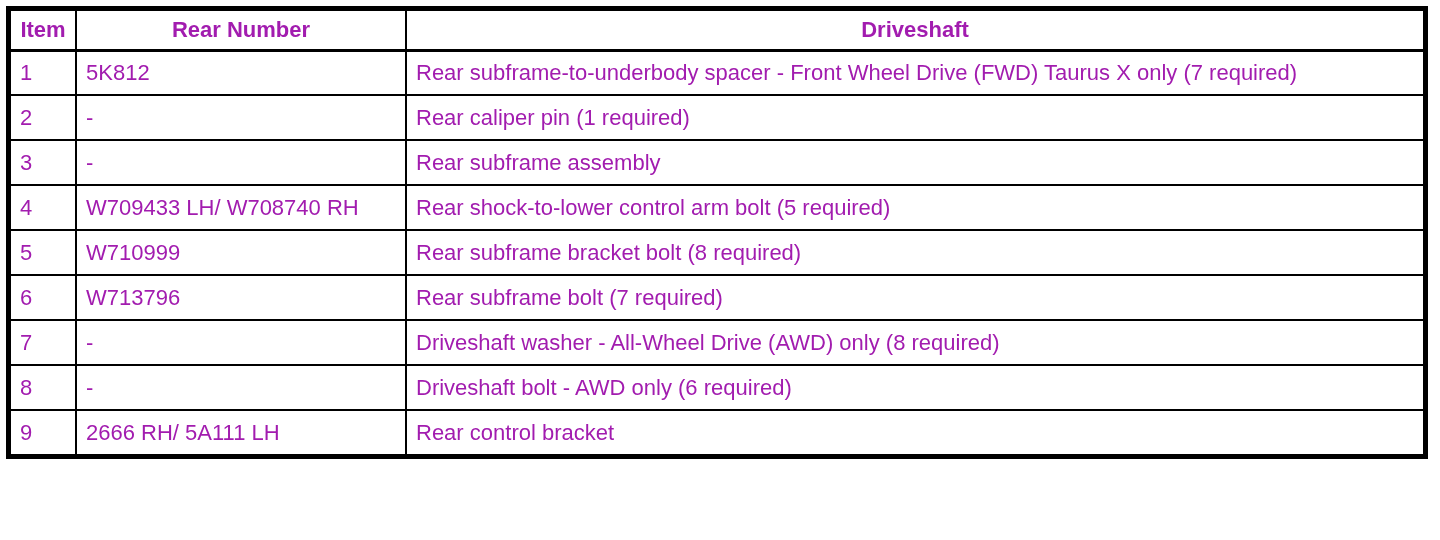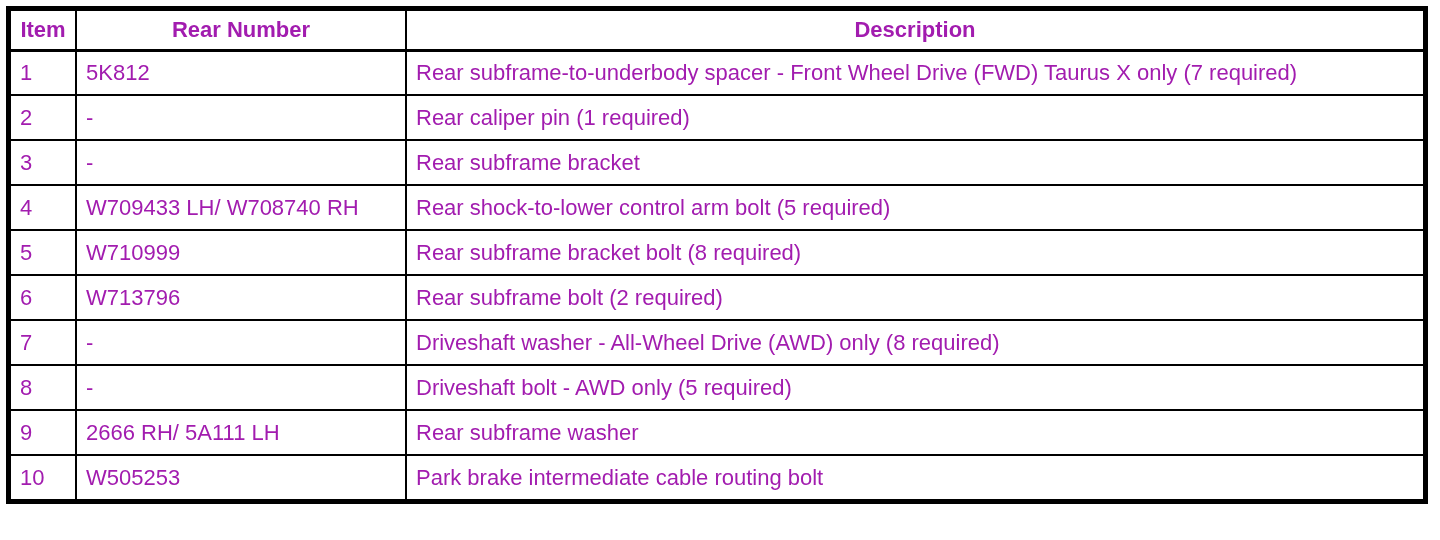--- a/index.html
+++ b/index.html
@@ -60,69 +60,64 @@
   <table class="parts-table">
     <colgroup>
       <col class="col-item">
       <col class="col-part">
       <col class="col-desc">
     </colgroup>
     <thead>
       <tr>
         <th>Item</th>
         <th>Rear Number</th>
-        <th>Description</th>
+        <th>Driveshaft</th>
       </tr>
     </thead>
     <tbody>
       <tr>
         <td>1</td>
         <td>5K812</td>
         <td>Rear subframe-to-underbody spacer - Front Wheel Drive (FWD) Taurus X only (7 required)</td>
       </tr>
       <tr>
         <td>2</td>
         <td>-</td>
         <td>Rear caliper pin (1 required)</td>
       </tr>
       <tr>
         <td>3</td>
         <td>-</td>
-        <td>Rear subframe bracket</td>
+        <td>Rear subframe assembly</td>
       </tr>
       <tr>
         <td>4</td>
         <td>W709433 LH/ W708740 RH</td>
         <td>Rear shock-to-lower control arm bolt (5 required)</td>
       </tr>
       <tr>
         <td>5</td>
         <td>W710999</td>
         <td>Rear subframe bracket bolt (8 required)</td>
       </tr>
       <tr>
         <td>6</td>
         <td>W713796</td>
-        <td>Rear subframe bolt (2 required)</td>
+        <td>Rear subframe bolt (7 required)</td>
       </tr>
       <tr>
         <td>7</td>
         <td>-</td>
         <td>Driveshaft washer - All-Wheel Drive (AWD) only (8 required)</td>
       </tr>
       <tr>
         <td>8</td>
         <td>-</td>
-        <td>Driveshaft bolt - AWD only (5 required)</td>
+        <td>Driveshaft bolt - AWD only (6 required)</td>
       </tr>
       <tr>
         <td>9</td>
         <td>2666 RH/ 5A111 LH</td>
-        <td>Rear subframe washer</td>
-      </tr>
-      <tr>
-        <td>10</td>
-        <td>W505253</td>
-        <td>Park brake intermediate cable routing bolt</td>
+        <td>Rear control bracket</td>
       </tr>
     </tbody>
   </table>
 </div>
 
 </body></html>

